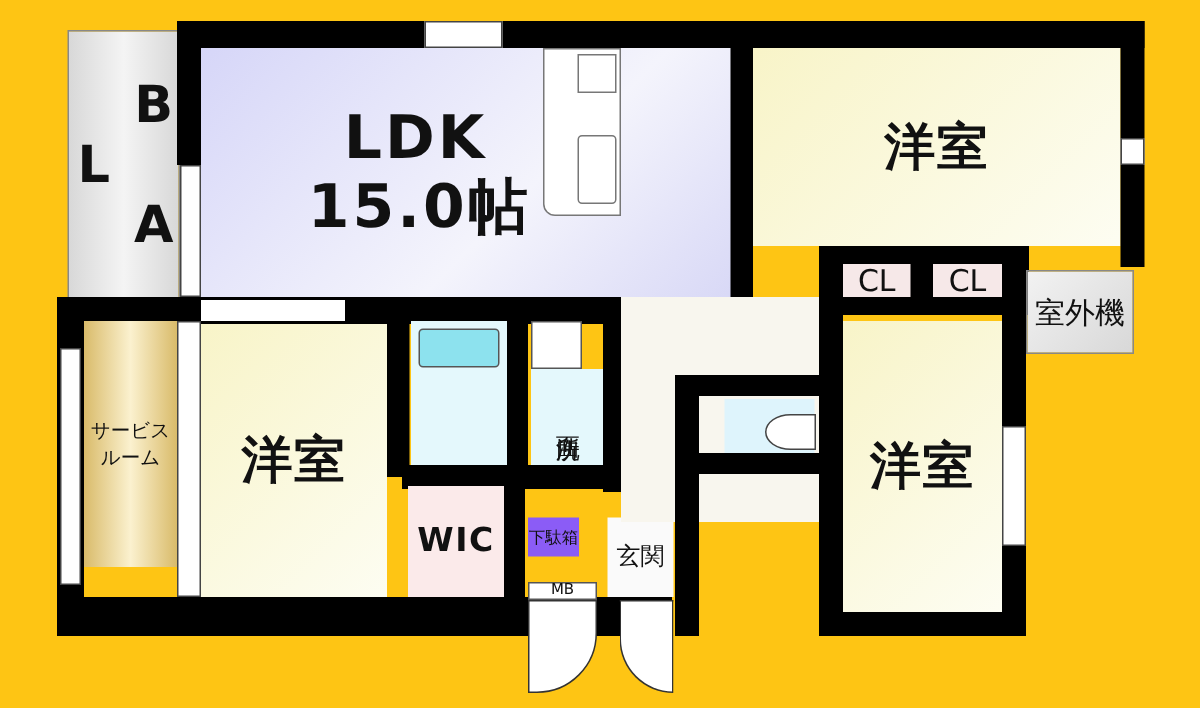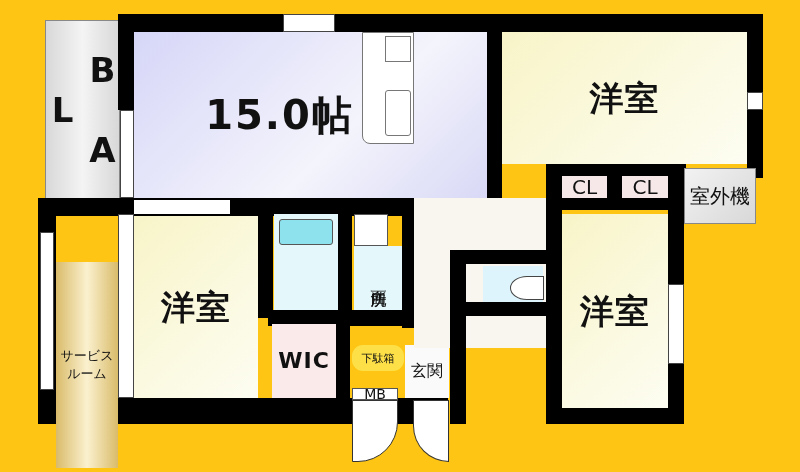--- a/index.html
+++ b/index.html
@@ -20,20 +20,21 @@
   <div class="vert" style="font-size:34px;font-weight:bold;">B A L</div>
 </div>
 
 <div class="abs wall" style="left:118px;top:14px;width:645px;height:18px;"></div>
 <div class="abs" style="left:283px;top:14px;width:52px;height:18px;background:#fff;border:1px solid #444;"></div>
 
 <div class="abs wall" style="left:118px;top:14px;width:16px;height:96px;"></div>
 <div class="abs" style="left:120px;top:110px;width:14px;height:88px;background:#fff;border:1px solid #444;"></div>
 
 <div class="abs room" style="left:134px;top:32px;width:356px;height:166px;background:linear-gradient(135deg,#d6d6f8,#f4f4fc 60%,#d8d8f6);">
+  <div class="big" style="margin-right:70px;">LDK</div>
   <div class="big" style="margin-right:65px;">15.0帖</div>
 </div>
 
 <div class="abs" style="left:362px;top:32px;width:52px;height:112px;background:#fff;border:1px solid #777;border-radius:0 0 0 8px;"></div>
 <div class="abs" style="left:385px;top:36px;width:26px;height:26px;border:1px solid #777;background:#fff;"></div>
 <div class="abs" style="left:385px;top:90px;width:26px;height:46px;border:1px solid #777;border-radius:3px;background:#fff;"></div>
 
 <div class="abs wall" style="left:487px;top:14px;width:15px;height:200px;"></div>
 
 <div class="abs room" style="left:502px;top:32px;width:245px;height:132px;background:linear-gradient(135deg,#f8f4c8,#fdfdf2);">
@@ -43,31 +44,31 @@
 <div class="abs" style="left:747px;top:92px;width:16px;height:18px;background:#fff;border:1px solid #444;"></div>
 
 <div class="abs wall" style="left:546px;top:164px;width:140px;height:46px;"></div>
 <div class="abs room" style="left:562px;top:176px;width:45px;height:22px;background:#f6e8e8;">
   <div class="sm">CL</div>
 </div>
 <div class="abs room" style="left:622px;top:176px;width:46px;height:22px;background:#f6e8e8;">
   <div class="sm">CL</div>
 </div>
 
-<div class="abs room" style="left:684px;top:168px;width:72px;height:56px;background:linear-gradient(135deg,#f2f2f2,#d8d8d8);border:1px solid #888;">
+<div class="abs room" style="left:684px;top:180px;width:72px;height:56px;background:linear-gradient(135deg,#f2f2f2,#d8d8d8);border:1px solid #888;">
   <div class="sm">室外機</div>
 </div>
 
 <div class="abs wall" style="left:38px;top:198px;width:230px;height:18px;"></div>
 <div class="abs" style="left:134px;top:200px;width:96px;height:14px;background:#fff;"></div>
 <div class="abs wall" style="left:38px;top:198px;width:18px;height:226px;"></div>
 <div class="abs" style="left:40px;top:232px;width:14px;height:158px;background:#fff;border:1px solid #444;"></div>
 <div class="abs wall" style="left:38px;top:398px;width:410px;height:26px;"></div>
 
-<div class="abs room" style="left:56px;top:214px;width:62px;height:206px;background:linear-gradient(90deg,#d9bb6a,#fbf1cf,#d9bb6a);margin-top:48px;">
+<div class="abs room" style="left:56px;top:214px;width:62px;height:164px;background:linear-gradient(90deg,#d9bb6a,#fbf1cf,#d9bb6a);">
   <div class="lbl">サービス</div>
   <div class="lbl">ルーム</div>
 </div>
 <div class="abs" style="left:118px;top:214px;width:16px;height:184px;background:#fff;border:1px solid #444;"></div>
 
 <div class="abs room" style="left:134px;top:216px;width:124px;height:182px;background:linear-gradient(135deg,#f8f4c8,#fdfdf2);">
   <div class="med">洋室</div>
 </div>
 <div class="abs wall" style="left:258px;top:198px;width:15px;height:120px;"></div>
 
@@ -81,28 +82,28 @@
 <div class="abs room" style="left:354px;top:246px;width:48px;height:64px;background:#e4f8fc;">
   <div class="vert" style="font-size:16px;">洗面所</div>
 </div>
 <div class="abs wall" style="left:402px;top:198px;width:12px;height:130px;"></div>
 
 <div class="abs room" style="left:272px;top:324px;width:64px;height:74px;background:#fbeaea;">
   <div class="med" style="font-size:22px;">WIC</div>
 </div>
 <div class="abs wall" style="left:336px;top:324px;width:14px;height:100px;"></div>
 
-<div class="abs room" style="left:352px;top:345px;width:52px;height:26px;background:#fde047;border-radius:11px;">
+<div class="abs room" style="left:352px;top:345px;width:34px;height:26px;background:#8b5cf6;">
   <div style="font-size:11px;">下駄箱</div>
 </div>
 <div class="abs room" style="left:405px;top:345px;width:44px;height:53px;background:#fafafa;">
   <div style="font-size:16px;">玄関</div>
 </div>
 <div class="abs room" style="left:352px;top:388px;width:46px;height:12px;background:#fff;border:1px solid #555;">
-  <div style="font-size:14px;line-height:10px;">MB</div>
+  <div style="font-size:10px;line-height:10px;">MB</div>
 </div>
 <div class="abs" style="left:352px;top:400px;width:46px;height:62px;background:#fff;border:1px solid #333;border-radius:0 0 40px 0;"></div>
 <div class="abs" style="left:413px;top:400px;width:36px;height:62px;background:#fff;border:1px solid #333;border-radius:0 0 0 36px;"></div>
 
 <div class="abs" style="left:414px;top:198px;width:132px;height:150px;background:#f8f6ee;"></div>
 
 <div class="abs wall" style="left:450px;top:250px;width:100px;height:14px;"></div>
 <div class="abs wall" style="left:450px;top:250px;width:16px;height:174px;"></div>
 <div class="abs" style="left:483px;top:266px;width:60px;height:36px;background:#def4fc;"></div>
 <div class="abs" style="left:510px;top:276px;width:34px;height:24px;background:#fff;border:1px solid #444;border-radius:50% 0 0 50%;"></div>

